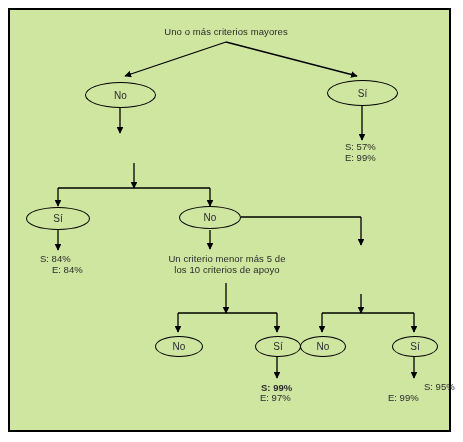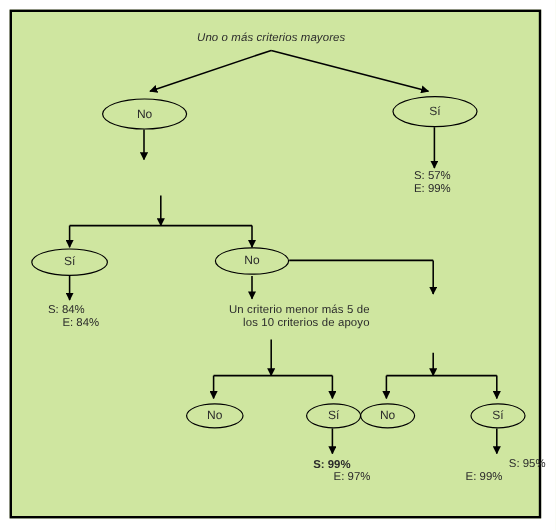--- a/index.html
+++ b/index.html
@@ -106,43 +106,43 @@
       <line x1="361" y1="294" x2="361" y2="313" marker-end="url(#arrow)"></line>
       <line x1="322" y1="313" x2="414" y2="313"></line>
       <line x1="322" y1="313" x2="322" y2="332" marker-end="url(#arrow)"></line>
       <line x1="414" y1="313" x2="414" y2="332" marker-end="url(#arrow)"></line>
 
       <line x1="277" y1="357" x2="277" y2="378" marker-end="url(#arrow)"></line>
       <line x1="414" y1="357" x2="414" y2="378" marker-end="url(#arrow)"></line>
     </g>
   </svg>
 
-  <div class="label" style="left:146px; top:26px; width:160px;font-style:italic;">Uno o más criterios mayores</div>
+  <div class="label" style="left:146px; top:26px; width:160px;">Uno o más criterios mayores</div>
 
   <div class="node" style="left:85px; top:82px; width:71px; height:26px;">No</div>
   <div class="node" style="left:327px; top:80px; width:71px; height:26px;">Sí</div>
 
   <div class="outcome" style="left:345px; top:141px;">S: 57%</div>
   <div class="outcome" style="left:345px; top:152px;">E: 99%</div>
 
 
   <div class="node" style="left:26px; top:207px; width:64px; height:23px;">Sí</div>
   <div class="node" style="left:179px; top:206px; width:62px; height:23px;">No</div>
 
   <div class="outcome" style="left:40px; top:253px;">S: 84%</div>
   <div class="outcome" style="left:52px; top:264px;">E: 84%</div>
 
-  <div class="label" style="left:146px; top:253px; width:162px;text-align:right;">Un criterio menor más 5 de
+  <div class="label" style="left:146px; top:253px; width:162px;">Un criterio menor más 5 de
 los 10 criterios de apoyo</div>
 
 
   <div class="node" style="left:155px; top:336px; width:48px; height:21px;">No</div>
   <div class="node" style="left:255px; top:336px; width:46px; height:21px;">Sí</div>
   <div class="node" style="left:300px; top:336px; width:46px; height:21px;">No</div>
   <div class="node" style="left:392px; top:336px; width:46px; height:21px;">Sí</div>
 
   <div class="outcome" style="left:261px; top:382px;font-weight:bold;">S: 99%</div>
-  <div class="outcome" style="left:278px; top:392px;">E: 97%</div>
+  <div class="outcome" style="left:260px; top:392px;">E: 97%</div>
 
   <div class="outcome" style="left:388px; top:381px;margin-left:36px;">S: 95%</div>
   <div class="outcome" style="left:388px; top:392px;">E: 99%</div>
 
 </div>
 
 </body></html>

